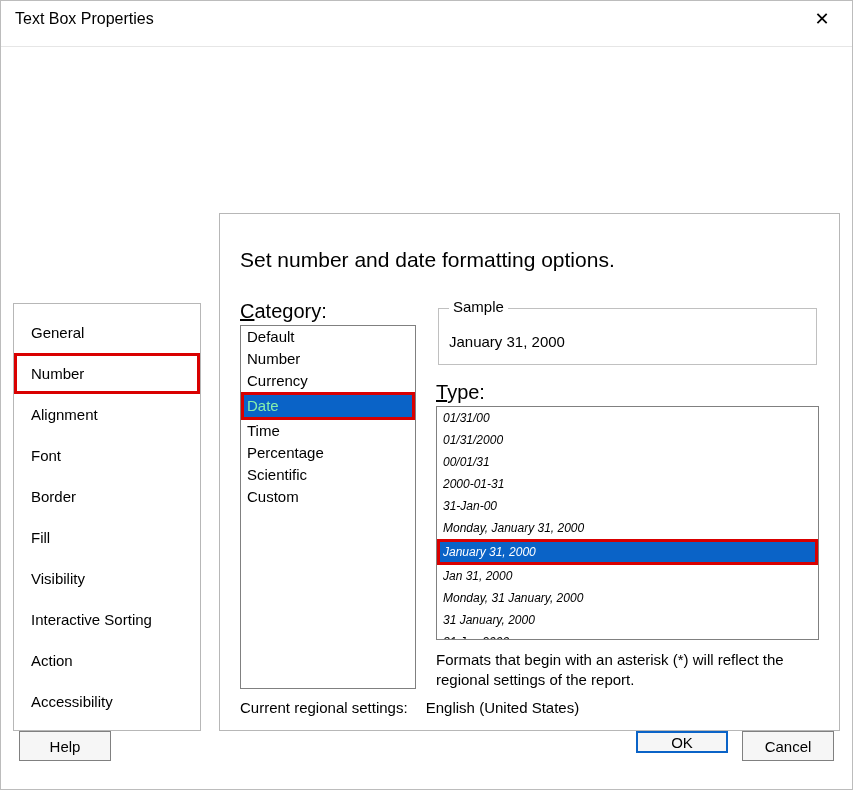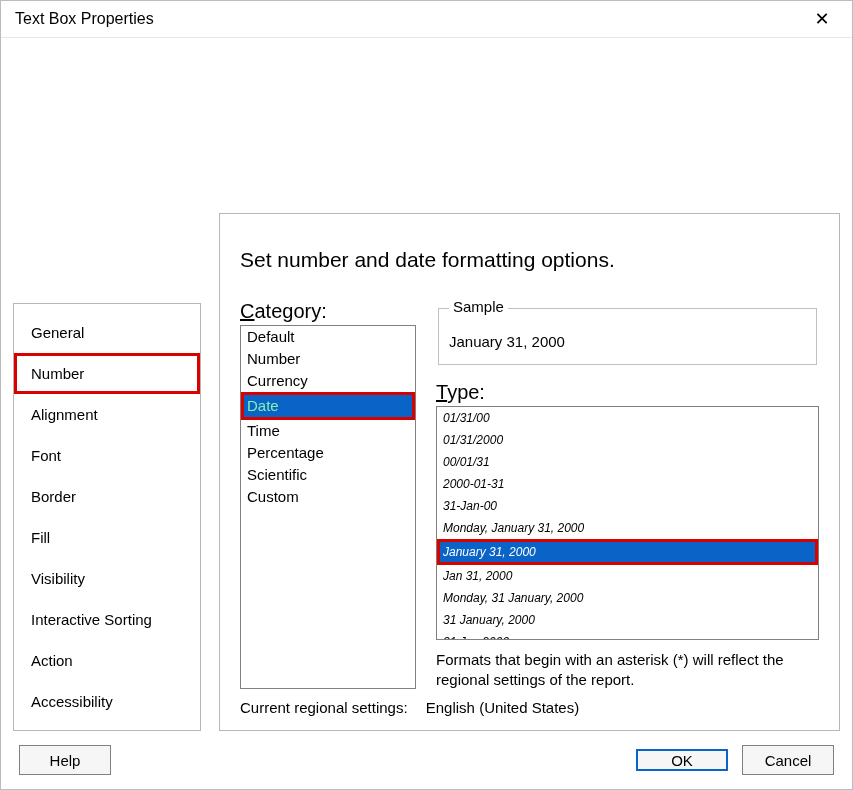--- a/index.html
+++ b/index.html
@@ -19,21 +19,21 @@
     box-sizing: border-box;
     border: 1px solid #bcbcbc;
     display: flex;
     flex-direction: column;
     background: #fff;
   }
   .titlebar {
     height: 36px;
     display: flex;
     align-items: center;
-    padding: 0 10px 0 14px;
+    padding: 0 10px 9px 14px;
     border-bottom: 1px solid #e6e6e6;
     font-size: 16px;
   }
   .titlebar .title { flex: 1; }
   .close-x {
     width: 40px;
     text-align: center;
     font-size: 18px;
     line-height: 1;
     cursor: default;
@@ -160,21 +160,21 @@
   }
   .regional {
     margin-top: auto;
     padding-top: 10px;
     font-size: 15px;
   }
   .regional .v { margin-left: 14px; }
   .footer {
     height: 58px;
     display: flex;
-    align-items: center;
+    align-items: flex-start;
     padding: 0 18px;
     gap: 14px;
   }
   .btn {
     min-width: 92px;
     height: 30px;
     border: 1px solid #808080;
     background: #f6f6f6;
     font-family: inherit;
     font-size: 15px;

